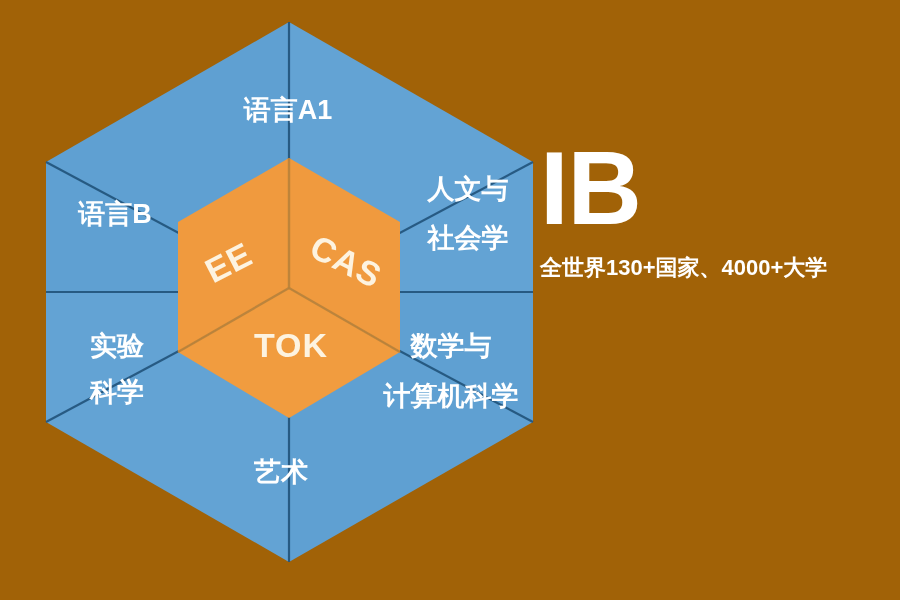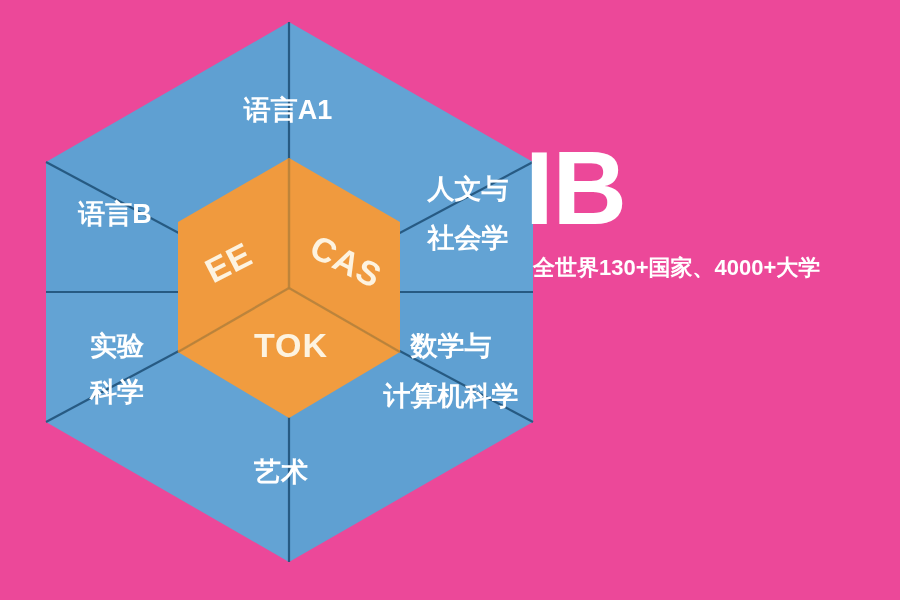--- a/index.html
+++ b/index.html
@@ -6,21 +6,21 @@
     margin: 0;
     padding: 0;
     background: #0f5f8a;
   }
   #stage {
     position: relative;
     width: 900px;
     height: 600px;
     overflow: hidden;
     font-family: "Liberation Sans", "DejaVu Sans", sans-serif;
-    background: #ec4899;
+    background: #a16207;
   }
   #diagram {
     position: absolute;
     left: 0;
     top: 0;
     width: 900px;
     height: 600px;
   }
   .outer-seg {
     fill: #5fa0d2;
@@ -55,40 +55,40 @@
     font-family: "Liberation Sans", "DejaVu Sans", sans-serif;
     font-weight: 700;
     font-size: 34px;
     text-anchor: middle;
     dominant-baseline: middle;
     letter-spacing: 1px;
   }
 
   #text-panel {
     position: absolute;
-    left: 525px;
+    left: 540px;
     top: 140px;
     width: 340px;
   }
   #ib-logo {
     color: #ffffff;
     font-family: "Liberation Sans", "DejaVu Sans", sans-serif;
     font-weight: 700;
     font-size: 103px;
     line-height: .95;
     letter-spacing: -1px;
     margin: 0 0 12px 0;
   }
   .tagline {
     color: #ffffff;
     font-family: "Liberation Sans", "DejaVu Sans", sans-serif;
     font-weight: 700;
     font-size: 22px;
     line-height: 1.62;
-    margin: 8px;
+    margin: 0;
     white-space: nowrap;
   }
 </style>
 </head>
 <body>
 
 <div id="stage">
 
   <svg id="diagram" viewBox="0 0 900 600">
 

